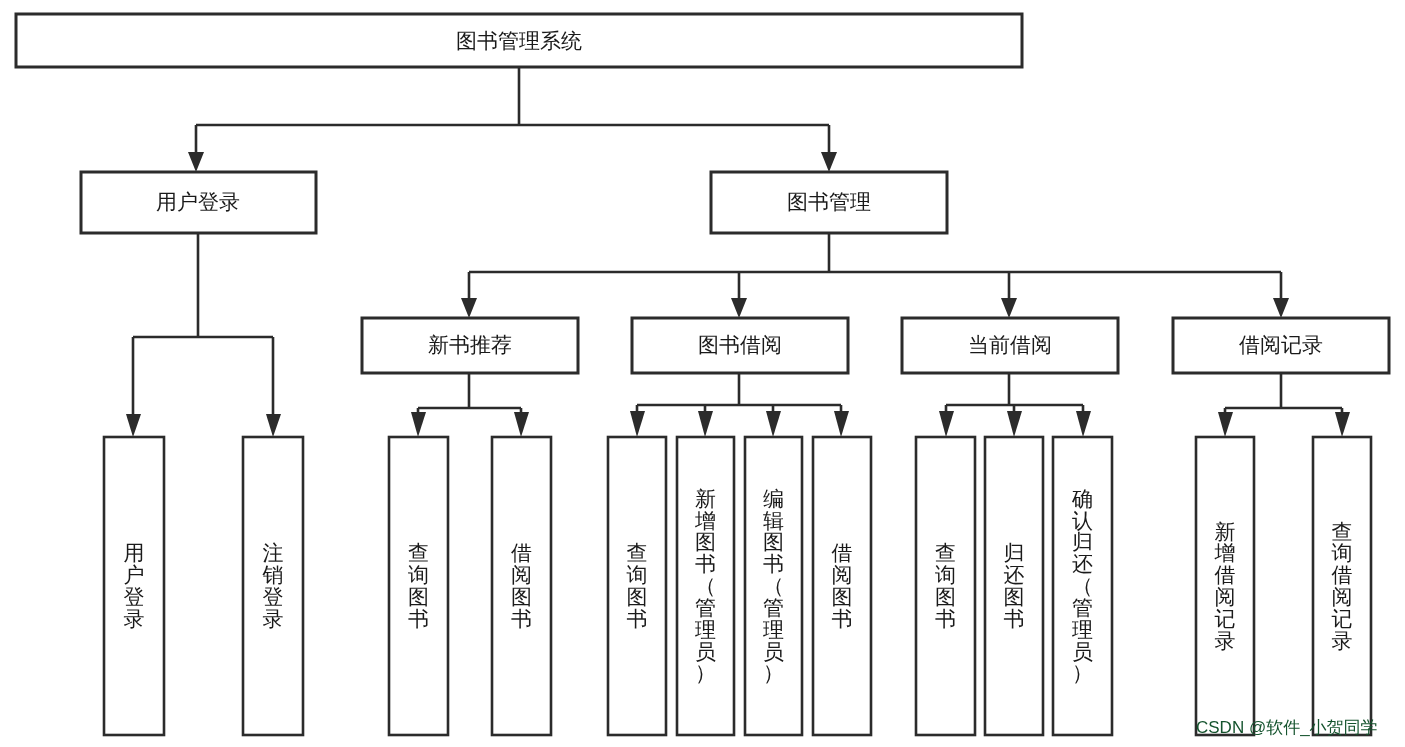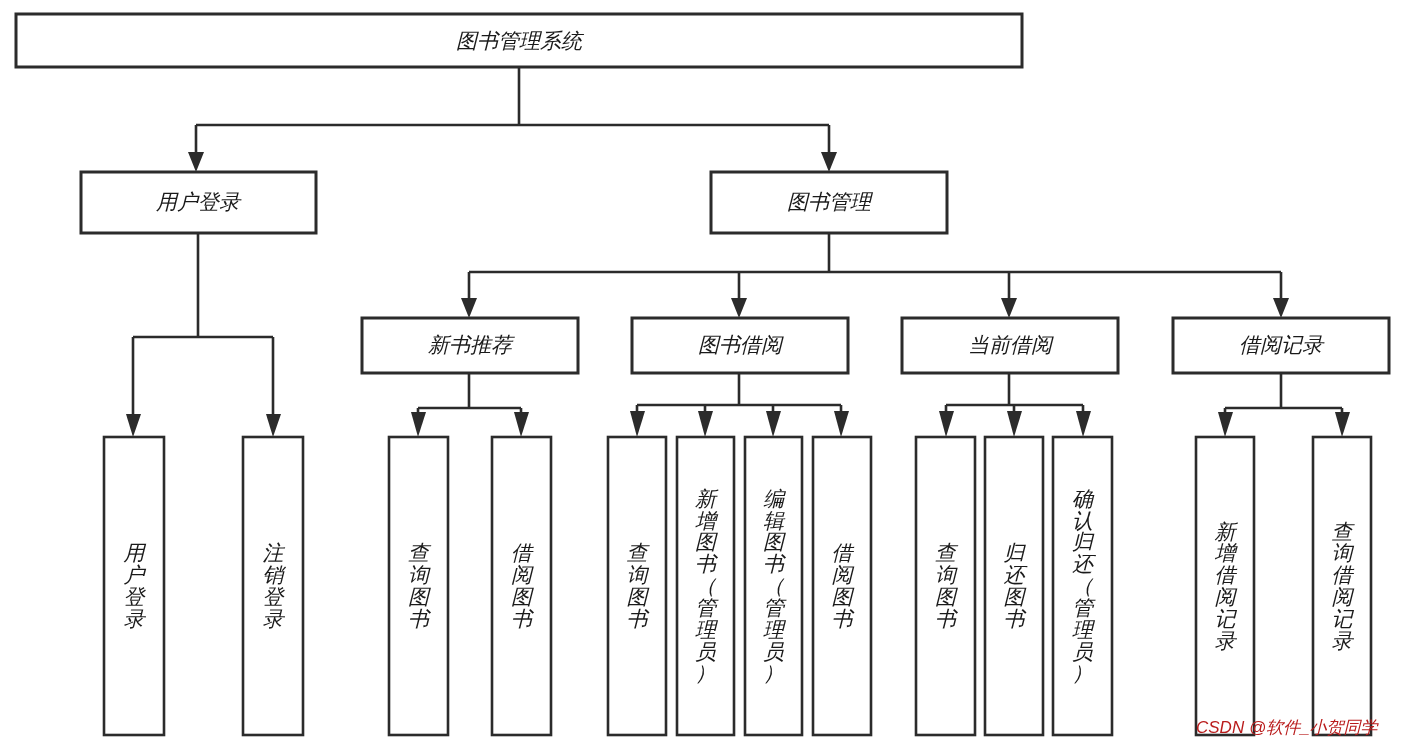--- a/index.html
+++ b/index.html
@@ -13,21 +13,20 @@
     font-family: "Liberation Sans", "DejaVu Sans", sans-serif;
     overflow: hidden;
     position: relative;
   }
   #diagram-root {
     position: absolute;
     top: 0;
     left: 0;
     width: 1405px;
     height: 747px;
-    font-style: italic;
   }
   .node-rect {
     fill: #ffffff;
     stroke: #2b2b2b;
     stroke-width: 3;
   }
   .node-rect-thin {
     fill: #ffffff;
     stroke: #2b2b2b;
     stroke-width: 2.6;
@@ -63,21 +62,21 @@
     letter-spacing: 0;
   }
   .vert-text-wrap span {
     display: block;
   }
   .watermark {
     position: absolute;
     left: 1196px;
     top: 716px;
     font-size: 17px;
-    color: #b91c1c;
+    color: #14532d;
     font-family: "Liberation Sans", "DejaVu Sans", sans-serif;
     white-space: nowrap;
     pointer-events: none;
   }
 </style>
 </head>
 <body>
 
 <div id="diagram-root">
   <svg width="1405" height="747" viewBox="0 0 1405 747" xmlns="http://www.w3.org/2000/svg">

